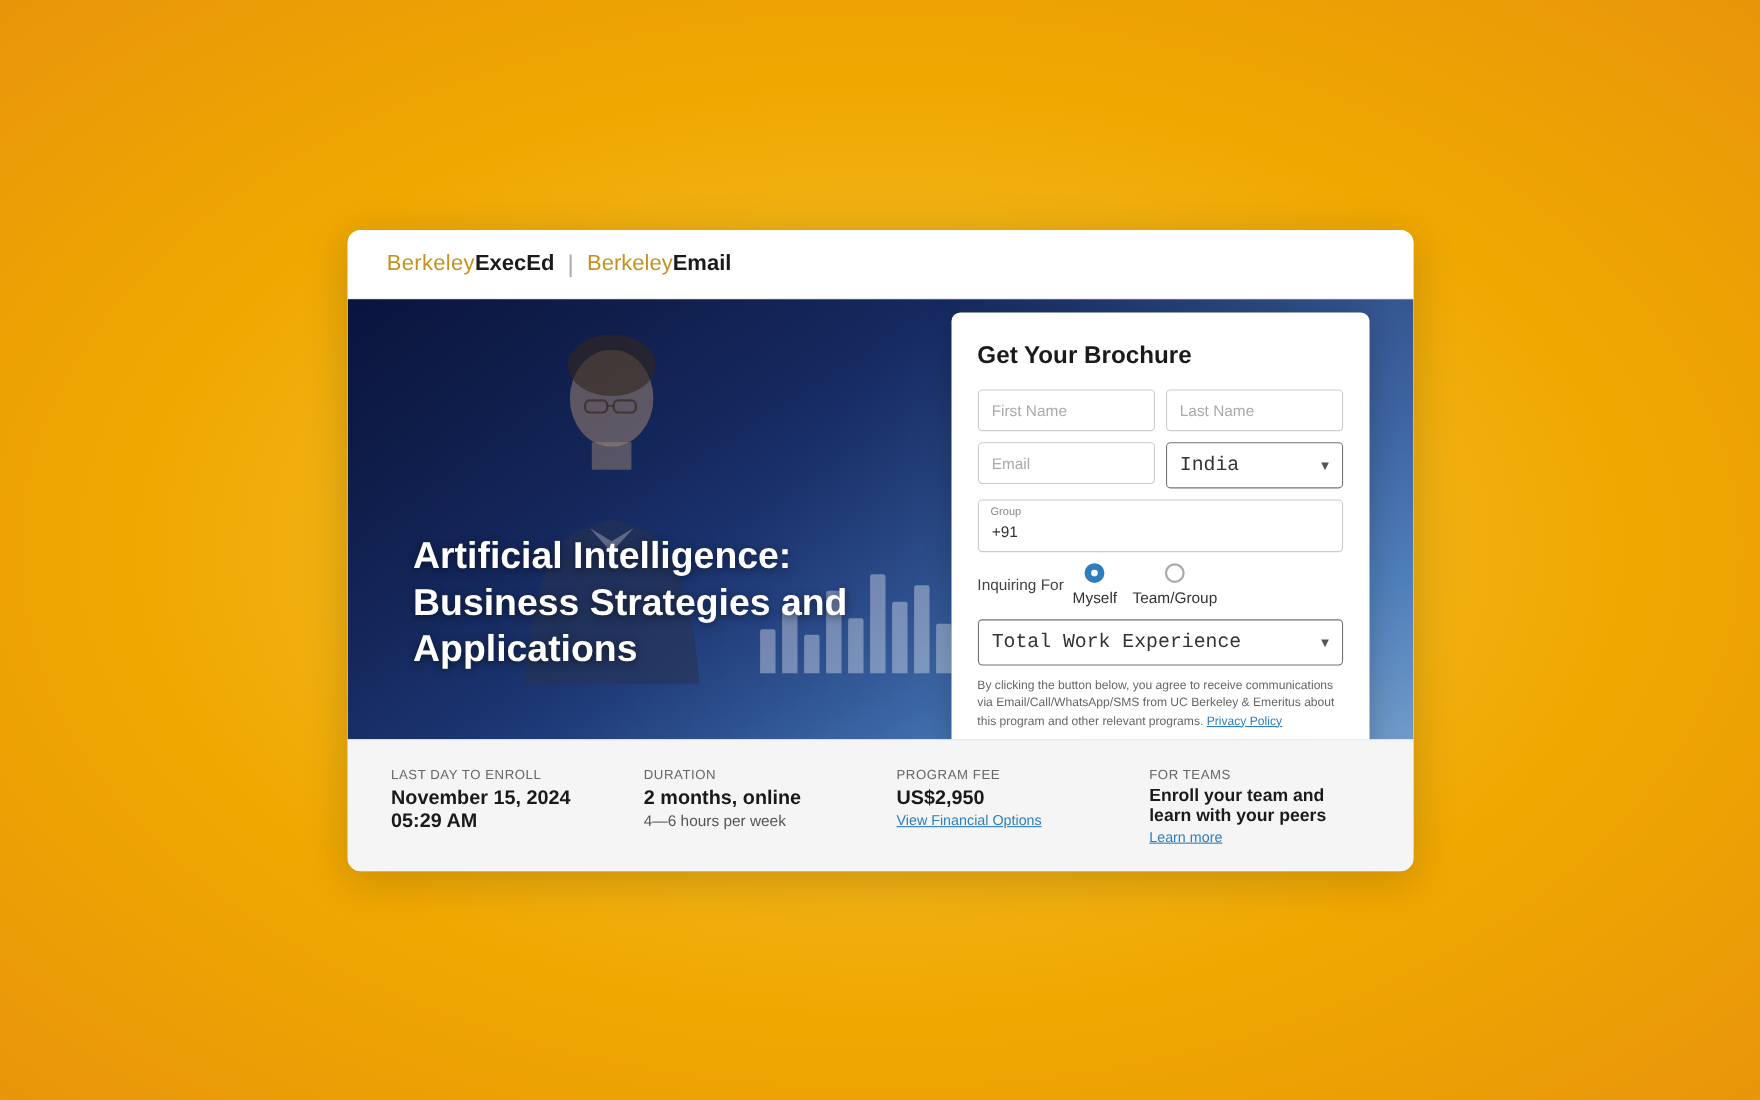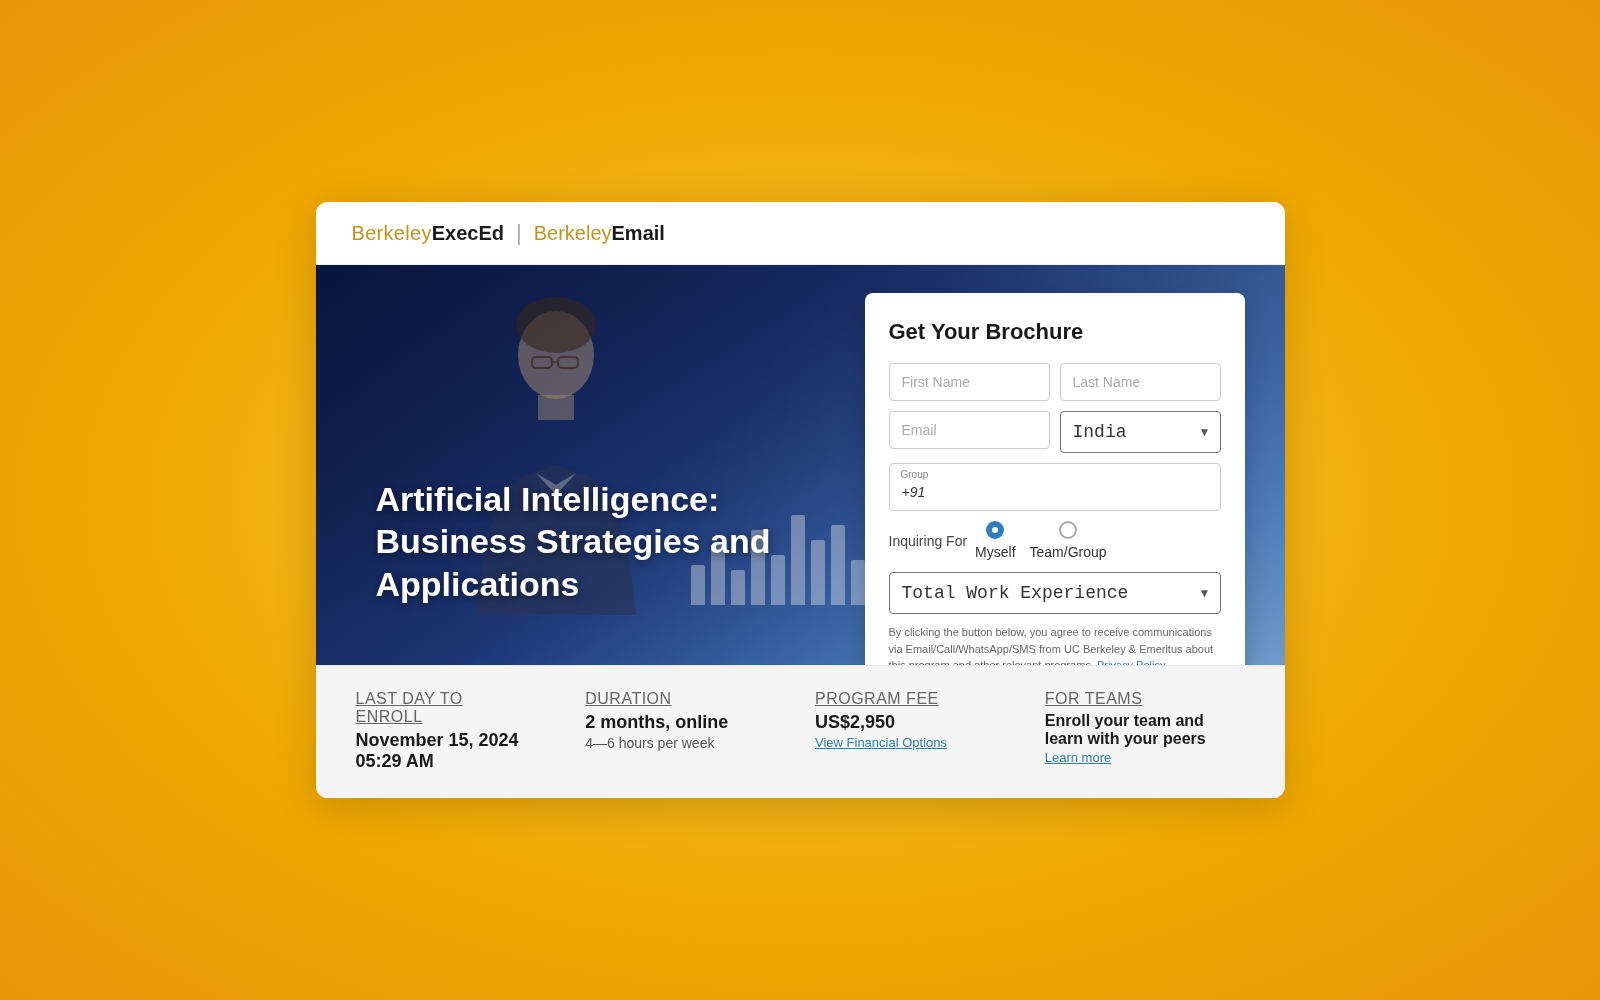--- a/index.html
+++ b/index.html
@@ -104,21 +104,21 @@
       font-size: 34px;
       font-weight: 800;
       line-height: 1.25;
       text-shadow: 0 2px 8px rgba(0,0,0,0.5);
     }
 
     
     .form-panel {
       position: absolute;
       right: 40px;
-      top: 28px;
+      top: 12px;
       width: 380px;
       background: #fff;
       border-radius: 8px;
       padding: 26px 24px 20px;
       box-shadow: 0 4px 24px rgba(0,0,0,0.2);
       z-index: 3;
     }
 
     .form-panel h2 {
       font-size: 22px;
@@ -187,21 +187,20 @@
     .phone-label {
       font-size: 10px;
       color: #888;
       position: absolute;
       top: 6px;
       left: 12px;
     }
 
     .phone-input {
       padding-top: 20px;
-      font-style: italic;
     }
 
     .inquiring-row {
       display: flex;
       align-items: center;
       gap: 8px;
       margin-bottom: 12px;
       font-size: 14px;
       color: #444;
     }
@@ -284,26 +283,25 @@
       flex: 1;
       padding-right: 30px;
     }
 
     .info-item + .info-item {
       border-left: none;
       padding-left: 30px;
     }
 
     .info-label {
-      font-size: 16px;
+      font-size: 12px;
       color: #666;
       text-transform: uppercase;
       letter-spacing: 0.5px;
       margin-bottom: 4px;
-      text-decoration: underline;
     }
 
     .info-value {
       font-size: 18px;
       font-weight: 700;
       color: #1a1a1a;
       margin-bottom: 2px;
     }
 
     .info-sub {

